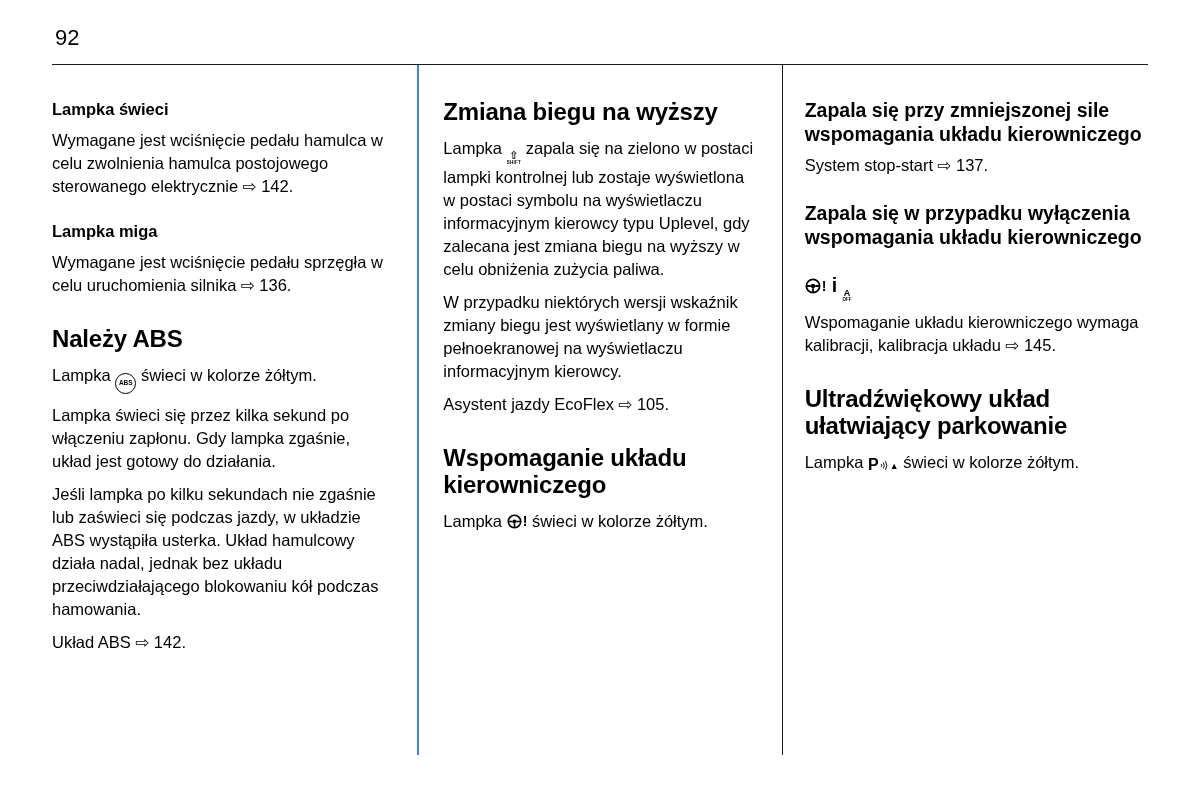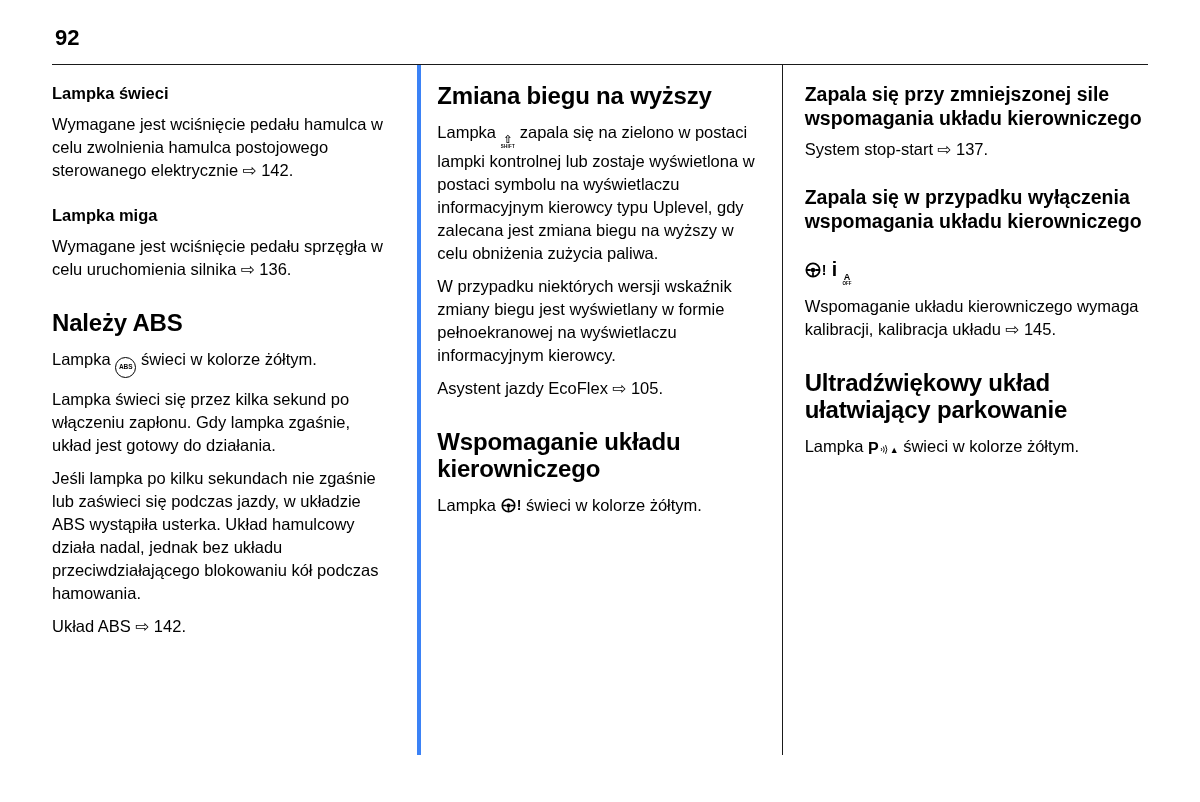--- a/index.html
+++ b/index.html
@@ -7,39 +7,39 @@
     width:1200px;height:802px;
     background:#ffffff;color:#000;
     font-family:"Liberation Sans","DejaVu Sans",sans-serif;
     overflow:hidden;
     -webkit-font-smoothing:antialiased;
   }
   .page-header{
     display:flex;align-items:baseline;
     padding:25px 52px 0 55px;gap:56px;
   }
-  .page-num{font-size:22px;font-weight:bold;}
+  .page-num{font-size:22px;font-weight:normal;}
   .chapter{font-size:22px;font-weight:bold;margin:0;letter-spacing:0.2px;}
   .header-rule{
     border:0;border-top:1.5px solid #1a1a1a;
     margin:13px 52px 0 52px;
   }
   .columns{
     display:flex;align-items:stretch;
     margin:0 52px;
   }
   .col{
     width:33.333%;box-sizing:border-box;
     padding-top:17px;min-height:690px;
     font-size:16.5px;line-height:23px;
   }
   .col-1{padding-right:26px;}
-  .col-2{border-left:4px solid #3b82f6;border-right:1px solid #1a1a1a;padding-left:16px;padding-right:24px;}
+  .col-2{border-left:2px solid #3b82f6;border-right:1px solid #1a1a1a;padding-left:24px;padding-right:24px;}
   .col-3{padding-left:22px;}
-  .col > :first-child{margin-top:0;}
+  .col > :first-child{margin-top:16px;}
   p{margin:0 0 10px;}
   .h-small{font-size:16.5px;font-weight:bold;margin:22px 0 8px;line-height:23px;}
   .h-large{font-size:24px;font-weight:bold;margin:28px 0 12px;line-height:27px;letter-spacing:-0.2px;}
   .h-med{font-size:19.5px;font-weight:bold;margin:24px 0 8px;line-height:24px;}
 
   
   .icon-abs{
     display:inline-flex;align-items:center;justify-content:center;
     width:19px;height:19px;border:1.6px solid #000;border-radius:50%;
     font-size:6.5px;font-weight:bold;vertical-align:-4px;line-height:1;

